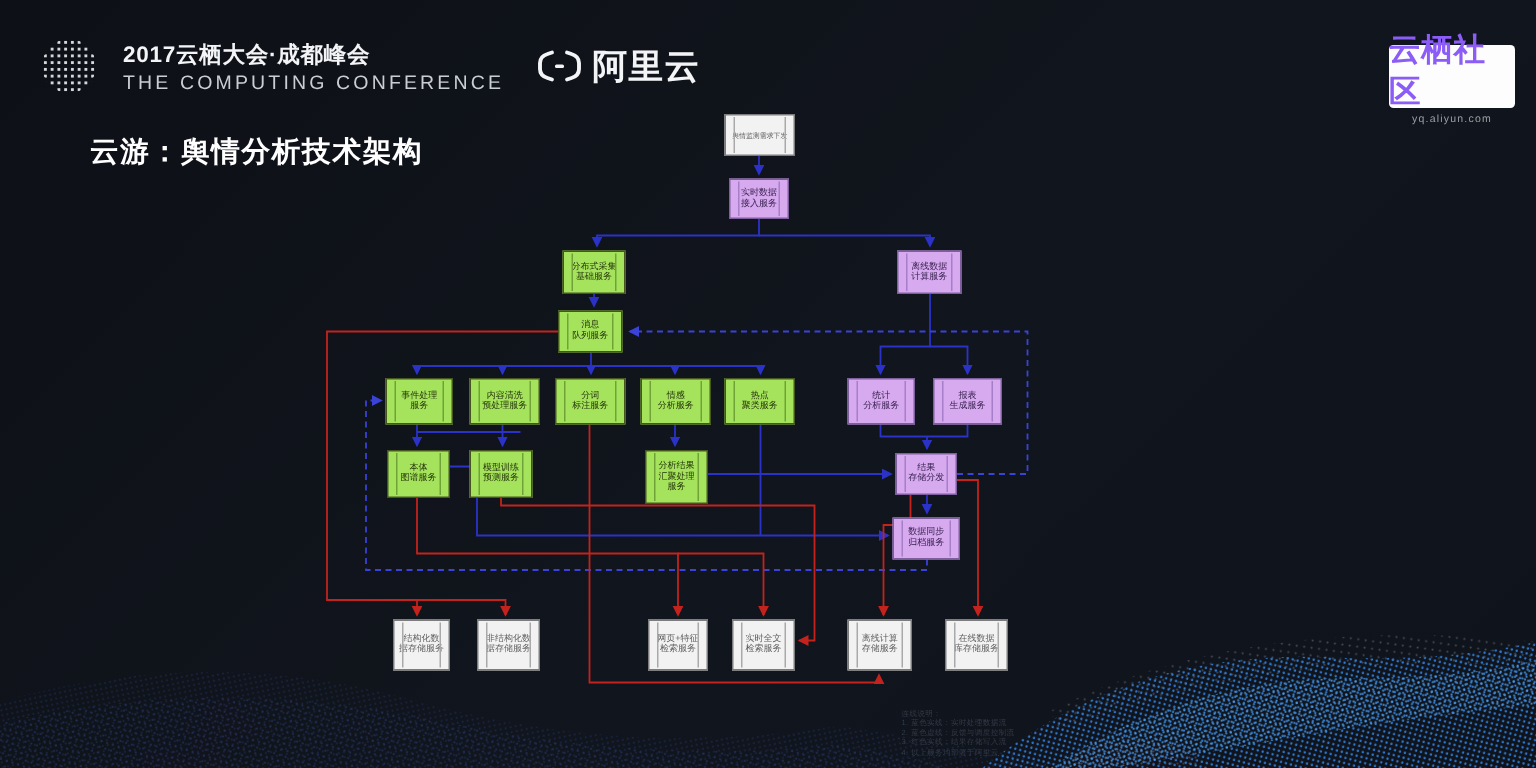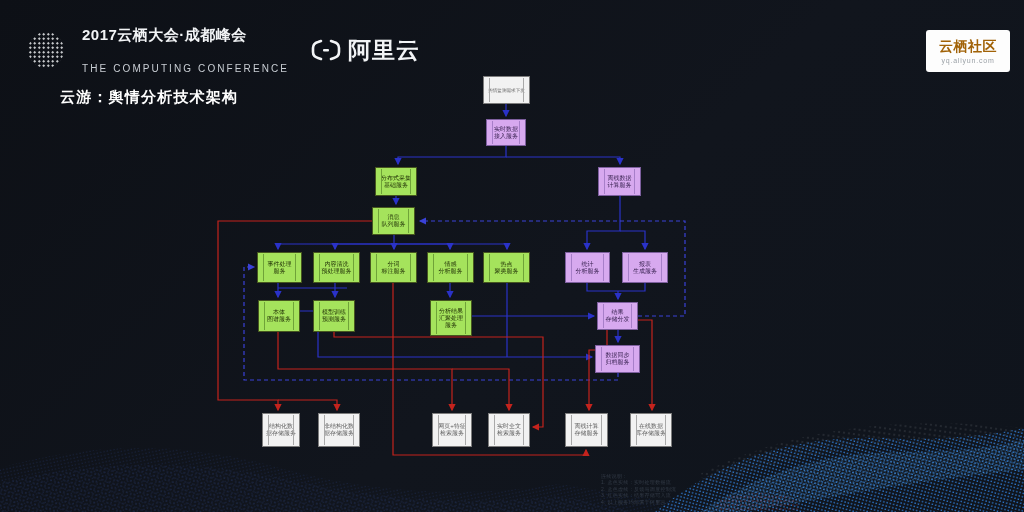--- a/index.html
+++ b/index.html
@@ -6,28 +6,28 @@
   #slide{position:relative;width:1024px;height:512px;overflow:hidden;
     background:linear-gradient(135deg,#0d1016 0%,#11151d 55%,#0f141c 100%);
     font-family:"Liberation Sans","DejaVu Sans",sans-serif;}
   
   .hdr{position:absolute;left:28px;top:26px;display:flex;align-items:center;gap:18px;}
   .globe{width:36px;height:36px;border-radius:50%;
     background-image:radial-gradient(#e8eaec 0.9px,rgba(0,0,0,0) 1.1px);
     background-size:4.5px 4.5px;opacity:.92;}
   .conf{display:flex;flex-direction:column;}
   .conf .l1{color:#f2f4f6;font-size:15px;font-weight:bold;letter-spacing:.5px;}
-  .conf .l2{color:#c9ced4;font-size:10px;letter-spacing:2.1px;margin-top:18px;}
+  .conf .l2{color:#c9ced4;font-size:13px;letter-spacing:2.1px;margin-top:1px;}
   .ali{display:flex;align-items:center;gap:7px;margin-left:4px;}
   .ali-name{color:#f2f4f6;font-size:23px;font-weight:bold;letter-spacing:1px;}
   .badge{position:absolute;right:14px;top:30px;width:84px;height:42px;background:#fdfdfd;
     border-radius:3px;display:flex;flex-direction:column;align-items:center;justify-content:center;}
-  .badge .b1{color:#a16207;font-size:14px;font-weight:bold;letter-spacing:.5px;}
+  .badge .b1{color:#8b5cf6;font-size:21px;font-weight:bold;letter-spacing:.5px;}
   .badge .b2{color:#9aa0a6;font-size:7px;letter-spacing:.8px;margin-top:1px;}
-  .title{position:absolute;left:60px;top:88px;color:#ffffff;font-size:15px;font-weight:bold;letter-spacing:1.2px;}
+  .title{position:absolute;left:60px;top:88px;color:#ffffff;font-size:19px;font-weight:bold;letter-spacing:1.2px;}
   
   .node{position:absolute;box-sizing:border-box;display:flex;flex-direction:column;
     align-items:center;justify-content:center;text-align:center;font-size:6px;line-height:7px;z-index:3;}
   .node:before,.node:after{content:"";position:absolute;top:1px;bottom:1px;width:1px;}
   .node:before{left:5px;} .node:after{right:5px;}
   .node.green{background:#a5e35c;border:1px solid #46561f;color:#1f2e06;}
   .node.green:before,.node.green:after{background:#6fa338;}
   .node.purple{background:#d7a9ef;border:1px solid #7d5f9e;color:#37214f;}
   .node.purple:before,.node.purple:after{background:#a77fc9;}
   .node.white{background:#f2f2f2;border:1px solid #7c7c7c;color:#5e5e5e;}

